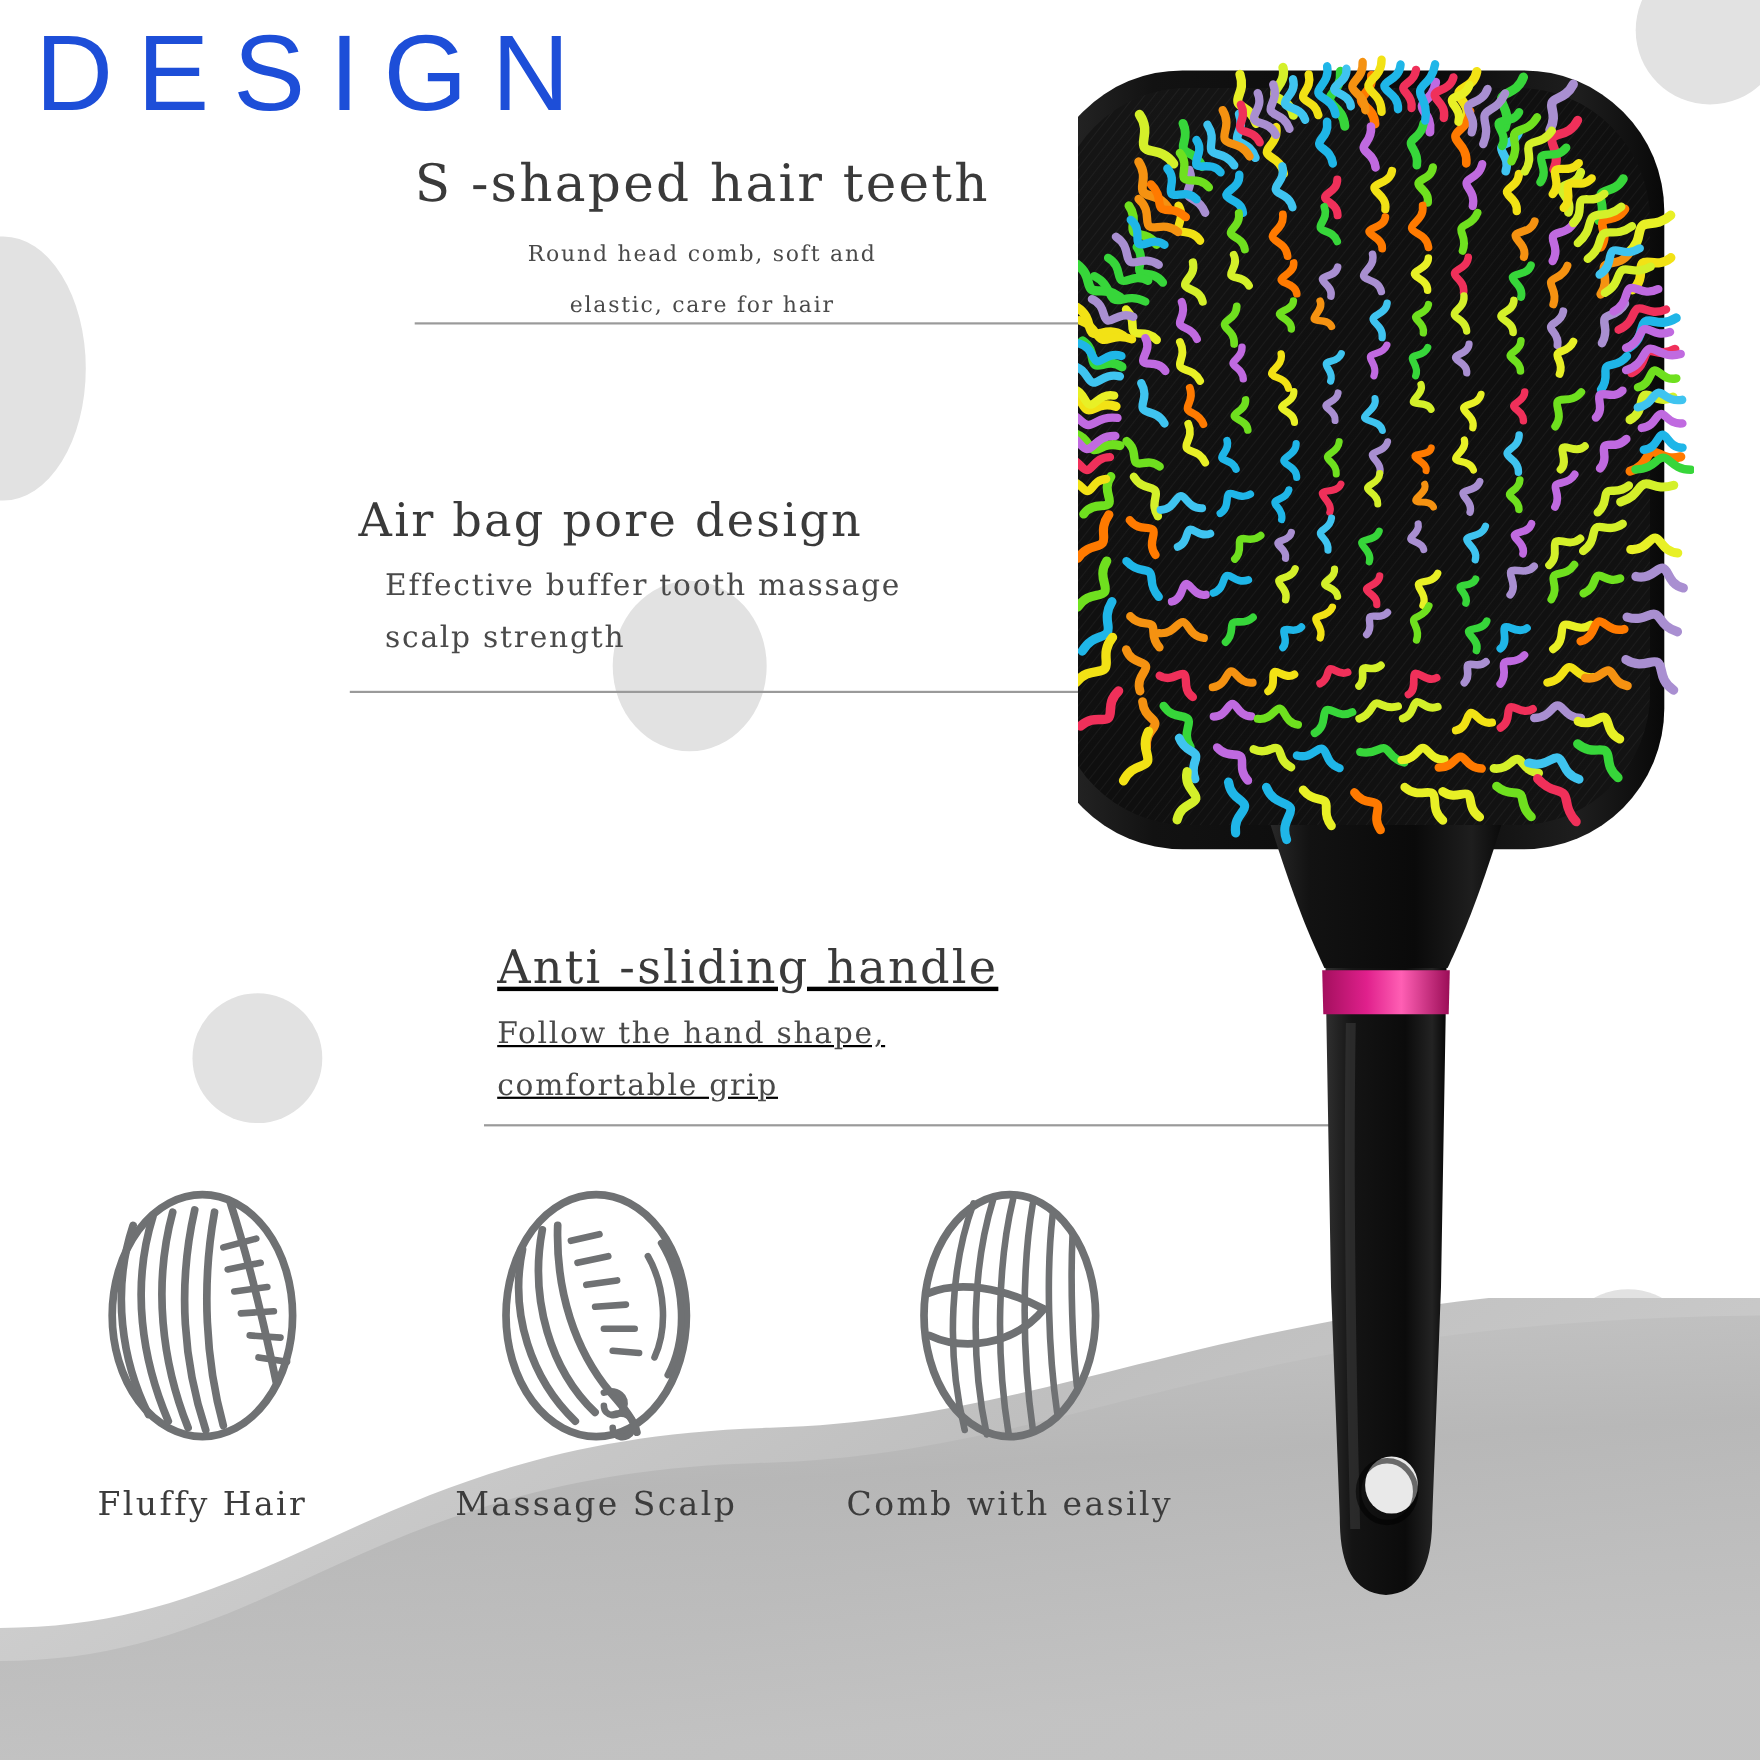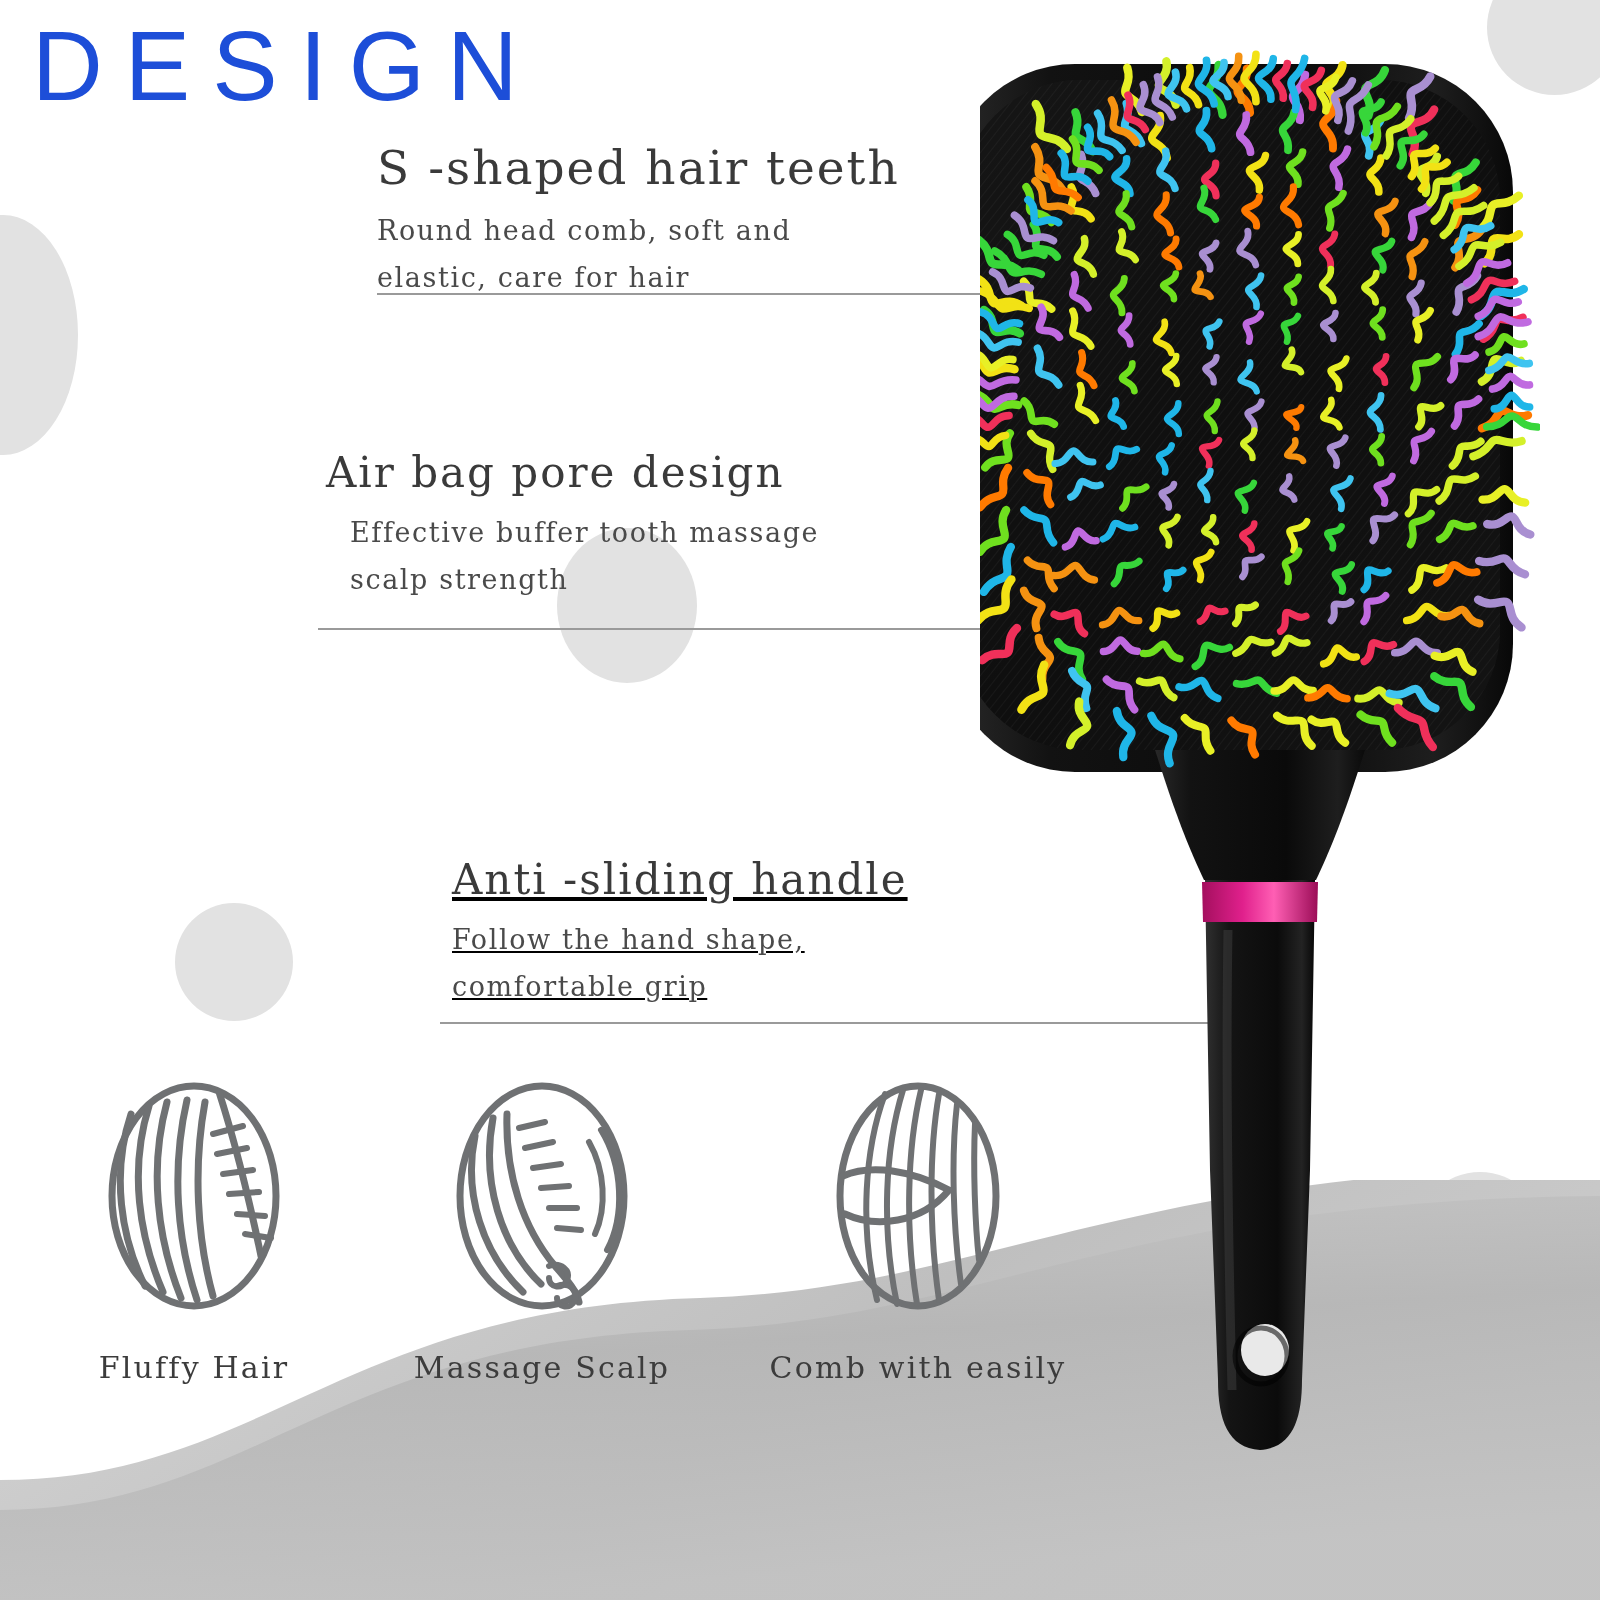--- a/index.html
+++ b/index.html
@@ -37,21 +37,21 @@
     white-space:nowrap;
   }
   .feature .f-desc {
     color:#4a4a4a; font-weight:400;
     font-family:"DejaVu Serif", serif;
   }
   .feature .f-desc div { white-space:nowrap; }
 
   #feature-1 { left:377px; top:140px; }
   #feature-1 .f-title { font-size:47px; letter-spacing:2.0px; }
-  #feature-1 .f-desc  { font-size:27px; letter-spacing:1.6px; line-height:47px; margin-top:12px; }
+  #feature-1 .f-desc  { font-size:20px; letter-spacing:1.6px; line-height:47px; margin-top:12px;text-align:center; }
 
   #feature-2 { left:326px; top:448px; }
   #feature-2 .f-title { font-size:42px; letter-spacing:2.0px; }
   #feature-2 .f-desc  { font-size:27px; letter-spacing:1.6px; line-height:47px; margin-top:12px;margin-left:24px; }
 
   #feature-3 { left:452px; top:855px;text-decoration:underline; }
   #feature-3 .f-title { font-size:42px; letter-spacing:2.0px; }
   #feature-3 .f-desc  { font-size:27px; letter-spacing:1.6px; line-height:47px; margin-top:12px; }
 
   
@@ -74,21 +74,21 @@
 
   
   .benefits { position:absolute; left:0; top:1078px; width:1160px; height:340px; }
   .benefit { position:absolute; text-align:center; width:360px; }
   .benefit .b-icon { display:block; margin:0 auto; }
   .benefit .b-label {
     display:block; margin-top:36px;
     font-size:30px; color:#3c3c3c; letter-spacing:2.2px;
     font-family:"DejaVu Serif", serif; white-space:nowrap;
   }
-  #benefit-0 { left:14px;   }
+  #benefit-0 { left:4px;   }
   #benefit-1 { left:362px; }
   #benefit-2 { left:738px; }
 </style>
 </head>
 <body>
 
 <div id="stage">
 
   <div class="bg-circle bg-c1"></div>
   <div class="bg-circle bg-c2"></div>

